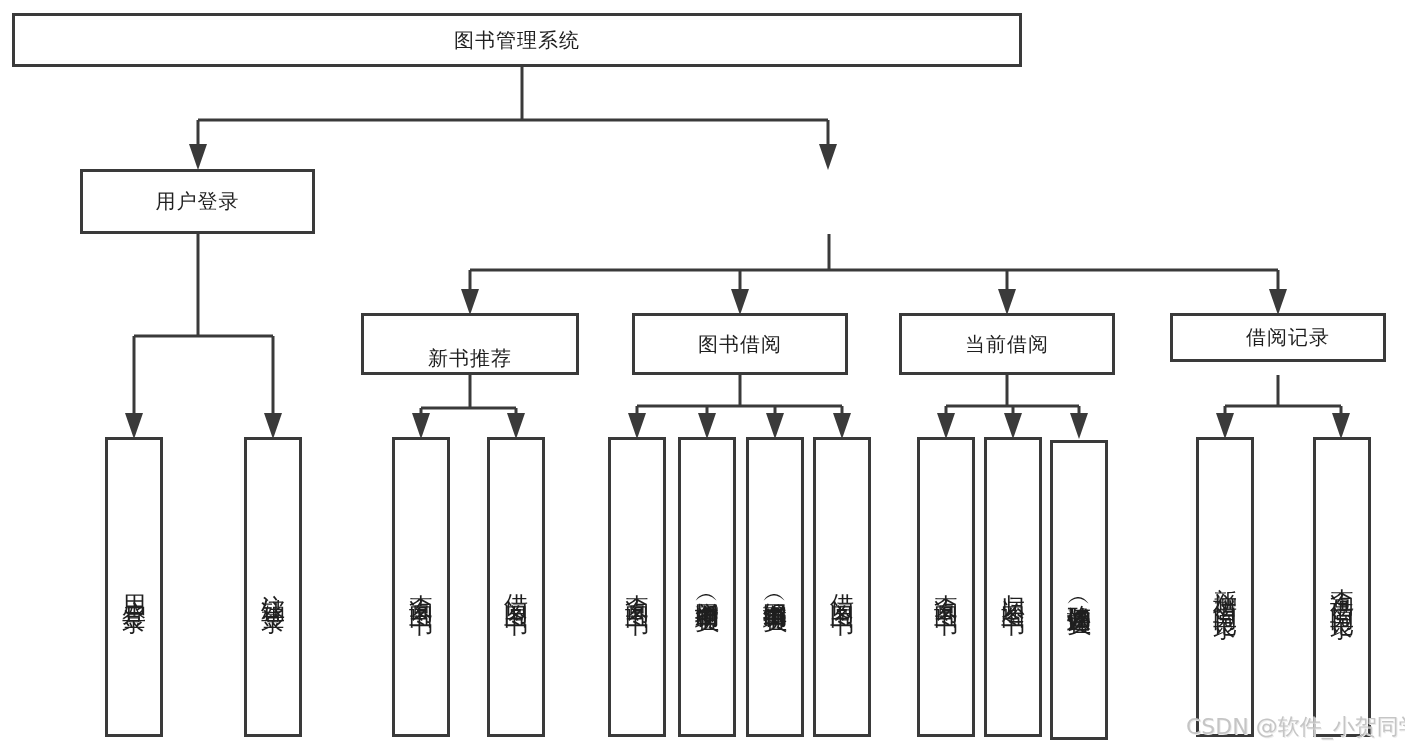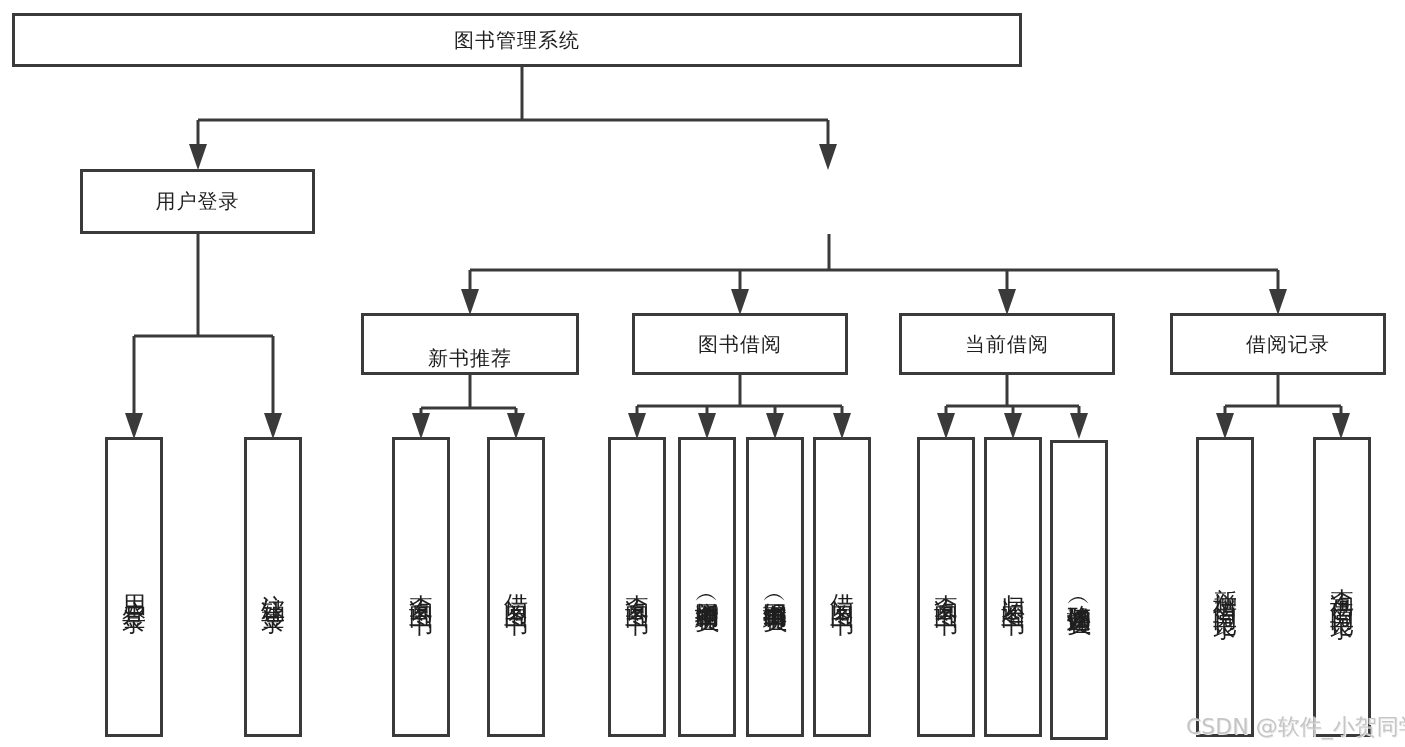--- a/index.html
+++ b/index.html
@@ -150,21 +150,21 @@
 
   <div class="hbox" style="left:361px; top:313px; width:218px; height:62px;align-items:flex-end;">
     <span>新书推荐</span>
   </div>
   <div class="hbox" style="left:632px; top:313px; width:216px; height:62px;">
     <span>图书借阅</span>
   </div>
   <div class="hbox" style="left:899px; top:313px; width:216px; height:62px;">
     <span>当前借阅</span>
   </div>
-  <div class="hbox" style="left:1170px; top:313px; width:216px; height:62px;padding-left:20px;">
+  <div class="hbox" style="left:1170px; top:313px; width:216px; height:49px;padding-left:20px;">
     <span>借阅记录</span>
   </div>
 
   <div class="vbox" style="left:105px;">
     <span>用户登录</span>
   </div>
   <div class="vbox" style="left:244px;">
     <span>注销登录</span>
   </div>
 

